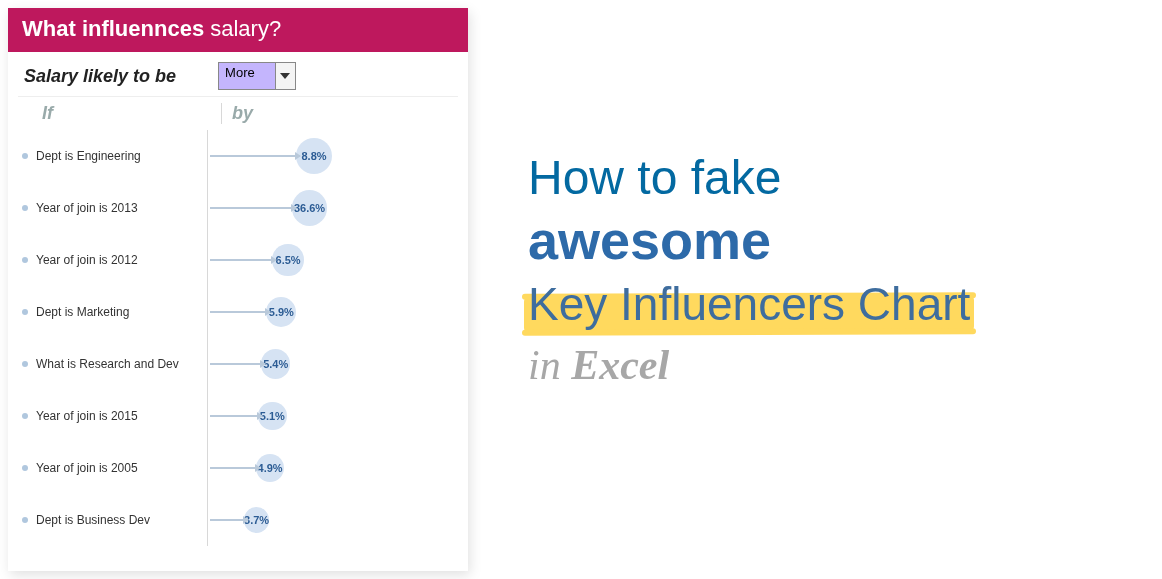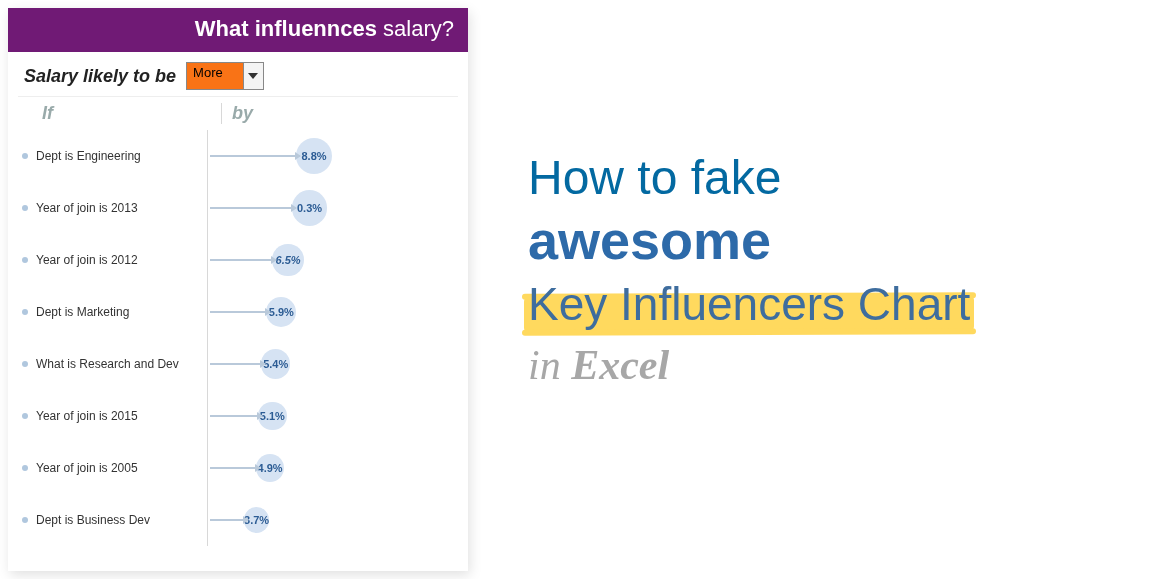--- a/index.html
+++ b/index.html
@@ -19,46 +19,46 @@
     
     .panel {
       width: 460px;
       margin: 8px 0 8px 8px;
       background: #fff;
       box-shadow: 2px 4px 12px rgba(0,0,0,0.12);
       display: flex;
       flex-direction: column;
     }
     .panel-header {
-      background: #701a75;
+      background: #be185d;
       color: #fff;
       padding: 8px 14px 10px;
       font-size: 22px;
       font-weight: 300;
-      text-align: right;
     }
     .panel-header b { font-weight: 700; }
     .subhead {
       display: flex;
       align-items: center;
       gap: 10px;
       padding: 10px 16px 2px;
     }
     .subhead .label {
       font-size: 18px;
       font-style: italic;
       font-weight: 700;
       color: #222;
     }
     .select {
       display: flex;
       align-items: stretch;
       border: 1px solid #888;
       height: 28px;
-      background: #f97316;
+      background: #c4b5fd;
+      margin-left: 32px;
     }
     .select .val {
       padding: 2px 20px 2px 6px;
       font-size: 13px;
     }
     .select .caret {
       border-left: 1px solid #888;
       width: 20px;
       display: flex;
       align-items: center;
@@ -243,31 +243,31 @@
             <div class="bubble" style="width: 36px; height: 36px;">8.8%</div>
           </div>
         </div>
         <div class="row">
           <div class="if">
             <span class="dot"></span>
             <span class="if-text">Year of join is 2013</span>
           </div>
           <div class="by">
             <div class="bar" style="width: 85.9091px;"></div>
-            <div class="bubble" style="width: 35.1818px; height: 35.1818px;">0.3%</div>
+            <div class="bubble" style="width: 35.1818px; height: 35.1818px;">36.6%</div>
           </div>
         </div>
         <div class="row">
           <div class="if">
             <span class="dot"></span>
             <span class="if-text">Year of join is 2012</span>
           </div>
           <div class="by">
             <div class="bar" style="width: 66.4773px;"></div>
-            <div class="bubble" style="width: 31.2955px; height: 31.2955px; font-style: italic;">6.5%</div>
+            <div class="bubble" style="width: 31.2955px; height: 31.2955px;">6.5%</div>
           </div>
         </div>
         <div class="row">
           <div class="if">
             <span class="dot"></span>
             <span class="if-text">Dept is Marketing</span>
           </div>
           <div class="by">
             <div class="bar" style="width: 60.3409px;"></div>
             <div class="bubble" style="width: 30.0682px; height: 30.0682px;">5.9%</div>

